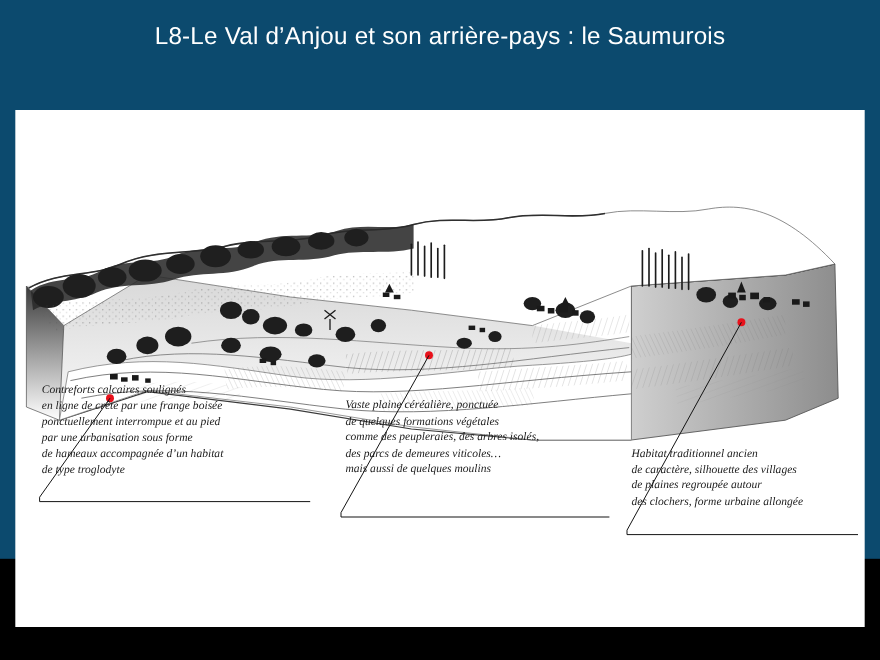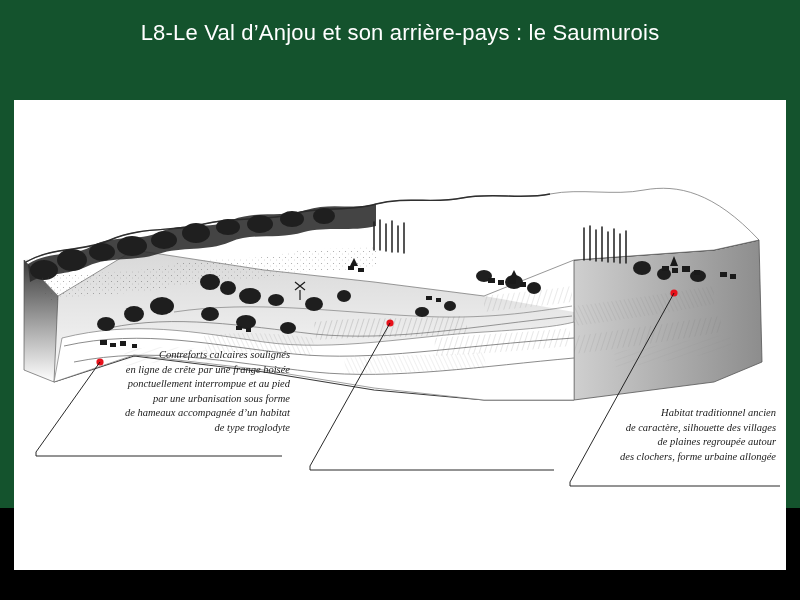--- a/index.html
+++ b/index.html
@@ -10,21 +10,21 @@
   body {
     width: 800px;
     height: 600px;
     overflow: hidden;
     font-family: "Liberation Sans", sans-serif;
   }
   .slide {
     position: relative;
     width: 800px;
     height: 508px;
-    background: #14532d;
+    background: #0c4a6e;
   }
   .slide-title {
     position: absolute;
     top: 20px;
     left: 0;
     width: 800px;
     text-align: center;
     color: #ffffff;
     font-size: 22px;
     font-family: "Liberation Sans", sans-serif;
@@ -43,21 +43,20 @@
   .figure svg {
     display: block;
   }
   .caption {
     position: absolute;
     font-family: "Liberation Serif", serif;
     font-style: italic;
     font-size: 10.5px;
     line-height: 14.5px;
     color: #1a1a1a;
-    text-align: right;
     white-space: pre-line;
   }
   #caption-left {
     left: 24px;
     top: 248px;
     width: 252px;
   }
   #caption-center {
     left: 300px;
     top: 262px;
@@ -254,19 +253,24 @@
         <polyline points="556,382 556,386 766,386" fill="none"></polyline>
       </g>
     </svg>
 
     <div class="caption" id="caption-left">Contreforts calcaires soulignés
 en ligne de crête par une frange boisée
 ponctuellement interrompue et au pied
 par une urbanisation sous forme
 de hameaux accompagnée d’un habitat
 de type troglodyte</div>
+    <div class="caption" id="caption-center">Vaste plaine céréalière, ponctuée
+de quelques formations végétales
+comme des peupleraies, des arbres isolés,
+des parcs de demeures viticoles…
+mais aussi de quelques moulins</div>
     <div class="caption" id="caption-right">Habitat traditionnel ancien
 de caractère, silhouette des villages
 de plaines regroupée autour
 des clochers, forme urbaine allongée</div>
   </div>
 
 </div>
 
 </body></html>

